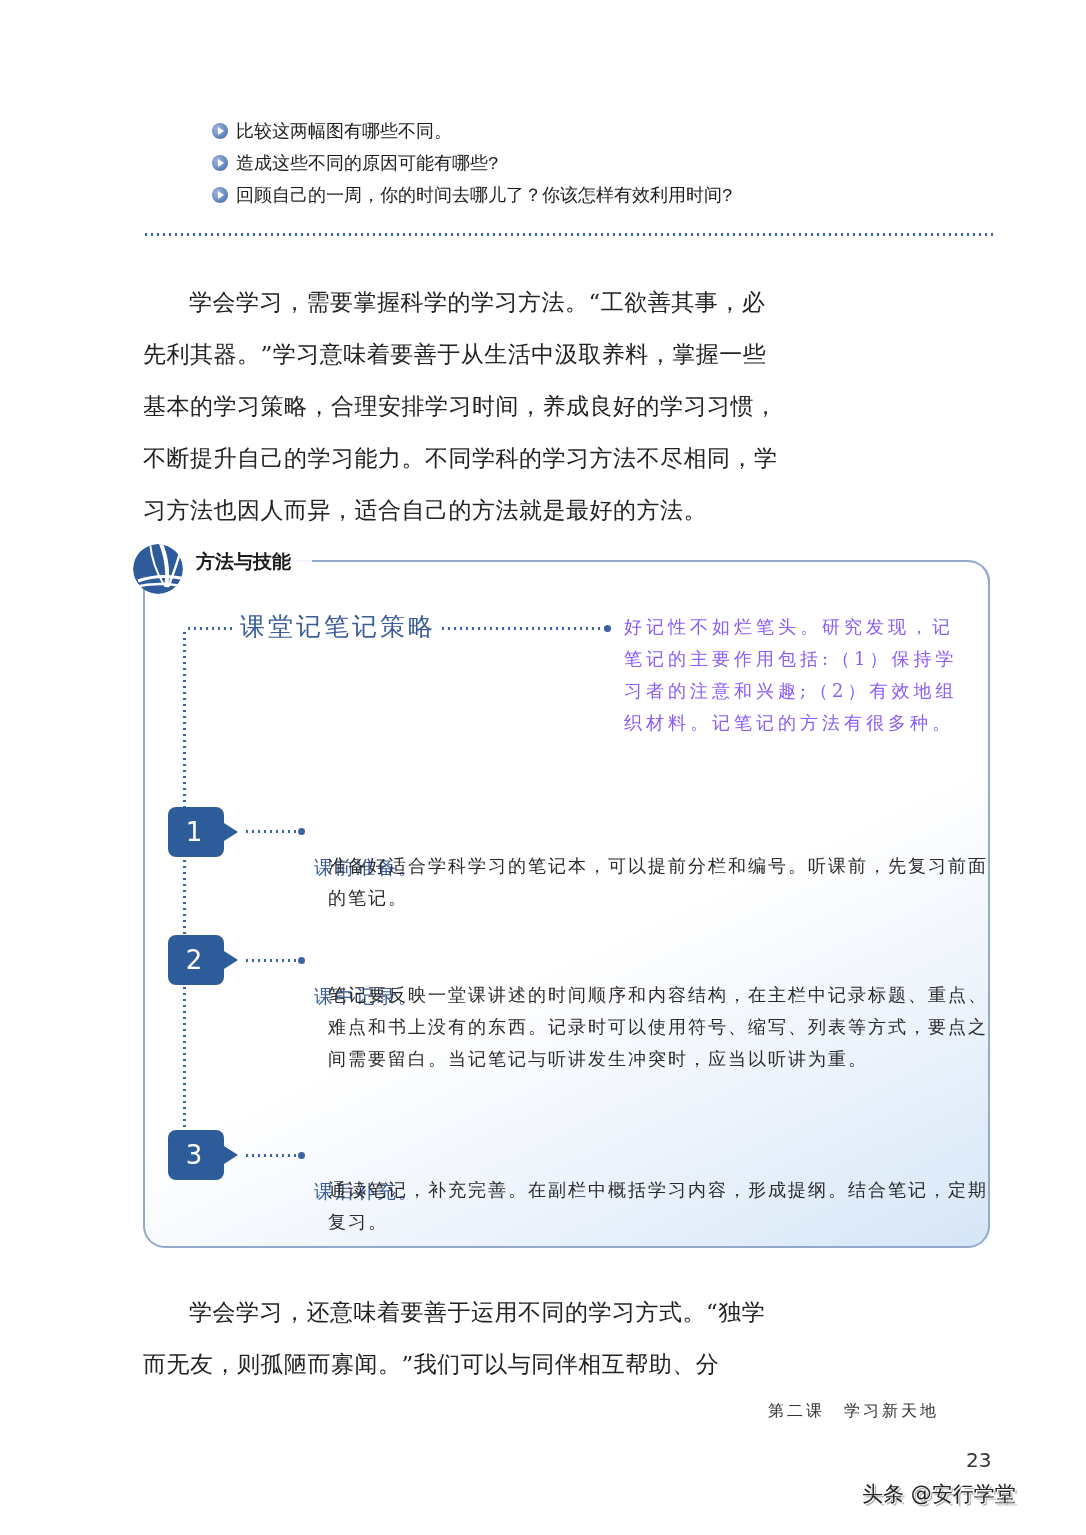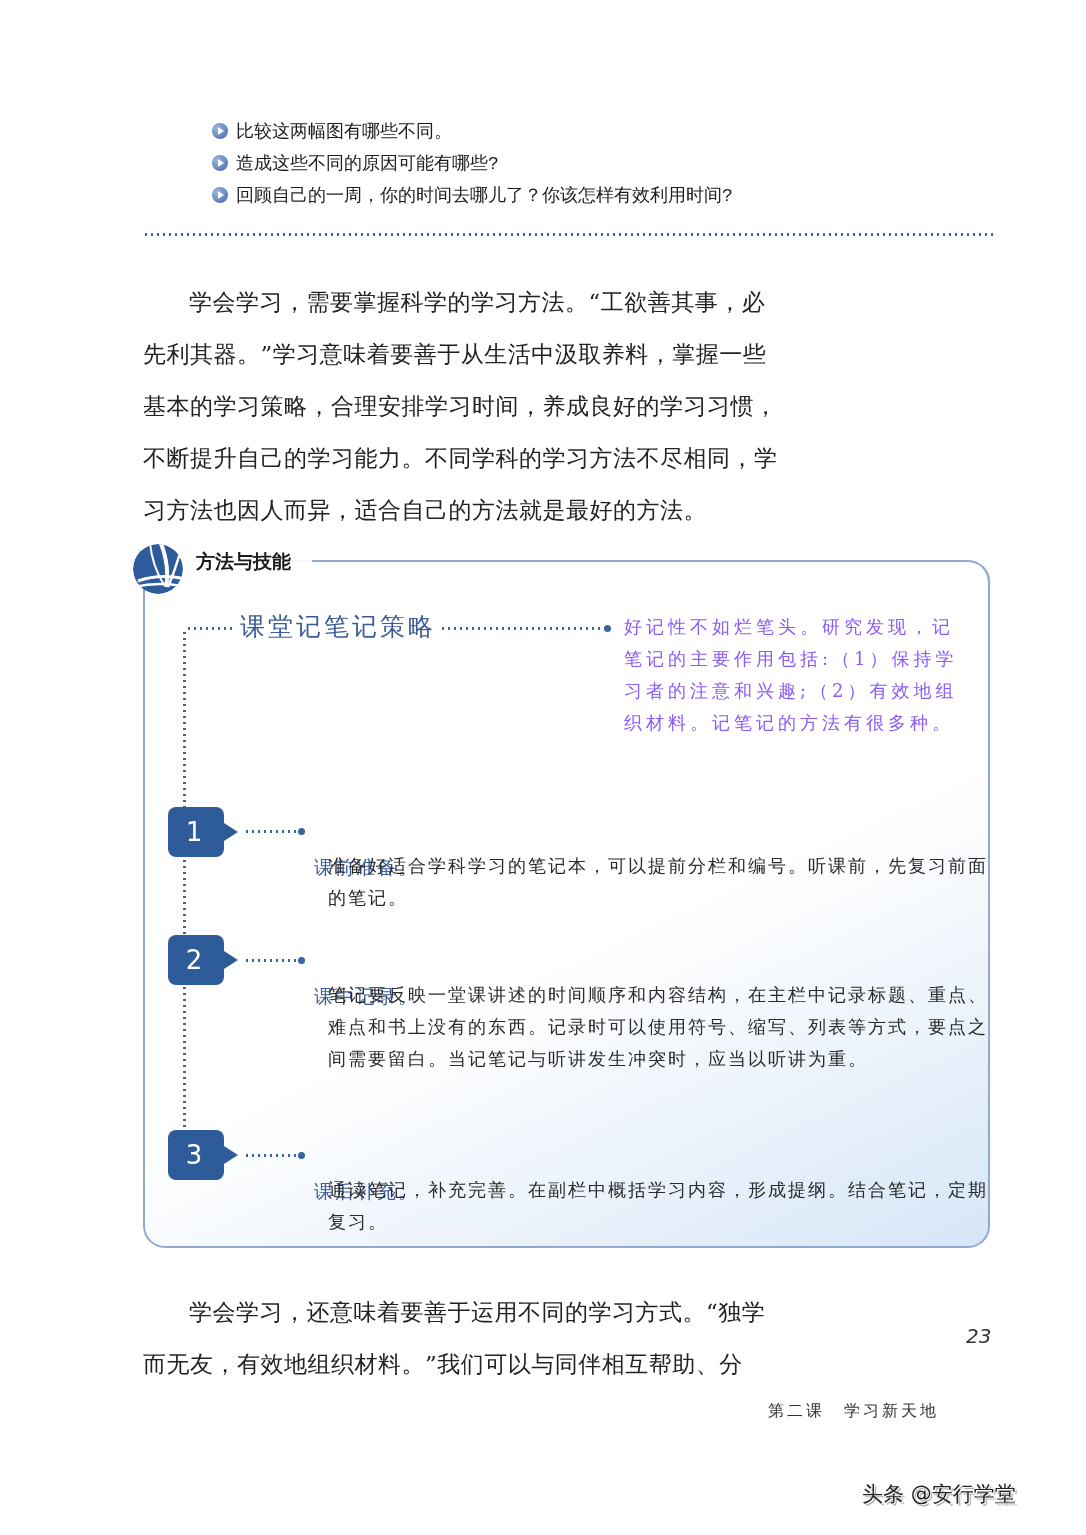--- a/index.html
+++ b/index.html
@@ -29,21 +29,21 @@
     background-image: radial-gradient(circle, #3c63a3 1.2px, transparent 1.4px); background-size:6px 3px; background-repeat:repeat-x; }
   .enddot { position:absolute; width:7px; height:7px; border-radius:50%; background:#3c63a3; }
   .strategy-title { position:absolute; left:240px; top:610px; font-size:25px; color:#3b5c97; letter-spacing:3px; font-family:"DejaVu Serif", serif;text-align:right; }
   .intro-text { position:absolute; left:624px; top:611px; width:340px; font-size:18px; line-height:32px; letter-spacing:4px; color:#8b5cf6; }
   .step-badge { position:absolute; left:168px; width:56px; height:50px; background:#2e5b9a; border-radius:8px; color:#fff;
     font-family:"DejaVu Sans", sans-serif; font-size:26px; display:flex; align-items:center; justify-content:center; padding-right:4px; box-sizing:border-box; }
   .step-badge::after { content:""; position:absolute; right:-14px; top:50%; margin-top:-9px; border-left:14px solid #2e5b9a; border-top:9px solid transparent; border-bottom:9px solid transparent; }
   .step-title { position:absolute; left:314px; font-size:19px; color:#3b5c97; letter-spacing:2px;margin-top:36px; }
   .step-body { position:absolute; left:328px; width:660px; font-size:18px; line-height:32px; letter-spacing:2px; color:#2a2a2a; }
   .footer { position:absolute; left:768px; top:1401px; font-size:16px; letter-spacing:3px; color:#333; }
-  .pagenum { position:absolute; left:966px; top:1324px; font-family:"DejaVu Sans", sans-serif; font-size:20px; color:#333;font-style:italic; }
+  .pagenum { position:absolute; left:966px; top:1448px; font-family:"DejaVu Sans", sans-serif; font-size:20px; color:#333; }
   .watermark { position:absolute; left:862px; top:1480px; font-family:"DejaVu Sans", sans-serif; font-size:21px; color:#222;
     text-shadow: 1px 1px 0 #fff, 2px 2px 1px #999; }
 </style>
 </head>
 <body>
 
 <div class="q" style="top:119px;">
   <span class="bullet"></span>
   <span>比较这两幅图有哪些不同。</span>
 </div>
@@ -111,18 +111,18 @@
 
 <div class="step-badge" style="top:1130px;">
     <span>3</span>
   </div>
 <div class="hdots" style="left:244px; top:1154px; width:56px;"></div>
 <div class="enddot" style="left:298px; top:1152px;"></div>
 <div class="step-title" style="top:1143px;">课后补充。</div>
 <div class="step-body" style="top:1174px;">通读笔记，补充完善。在副栏中概括学习内容，形成提纲。结合笔记，定期复习。</div>
 
 <div class="para" style="top:1286px;">
-  <p>学会学习，还意味着要善于运用不同的学习方式。“独学而无友，有效地组织材料。”我们可以与同伴相互帮助、分</p>
+  <p>学会学习，还意味着要善于运用不同的学习方式。“独学而无友，则孤陋而寡闻。”我们可以与同伴相互帮助、分</p>
 </div>
 
 <div class="footer">第二课　学习新天地</div>
 <div class="pagenum">23</div>
 <div class="watermark">头条 @安行学堂</div>
 
 </body></html>

